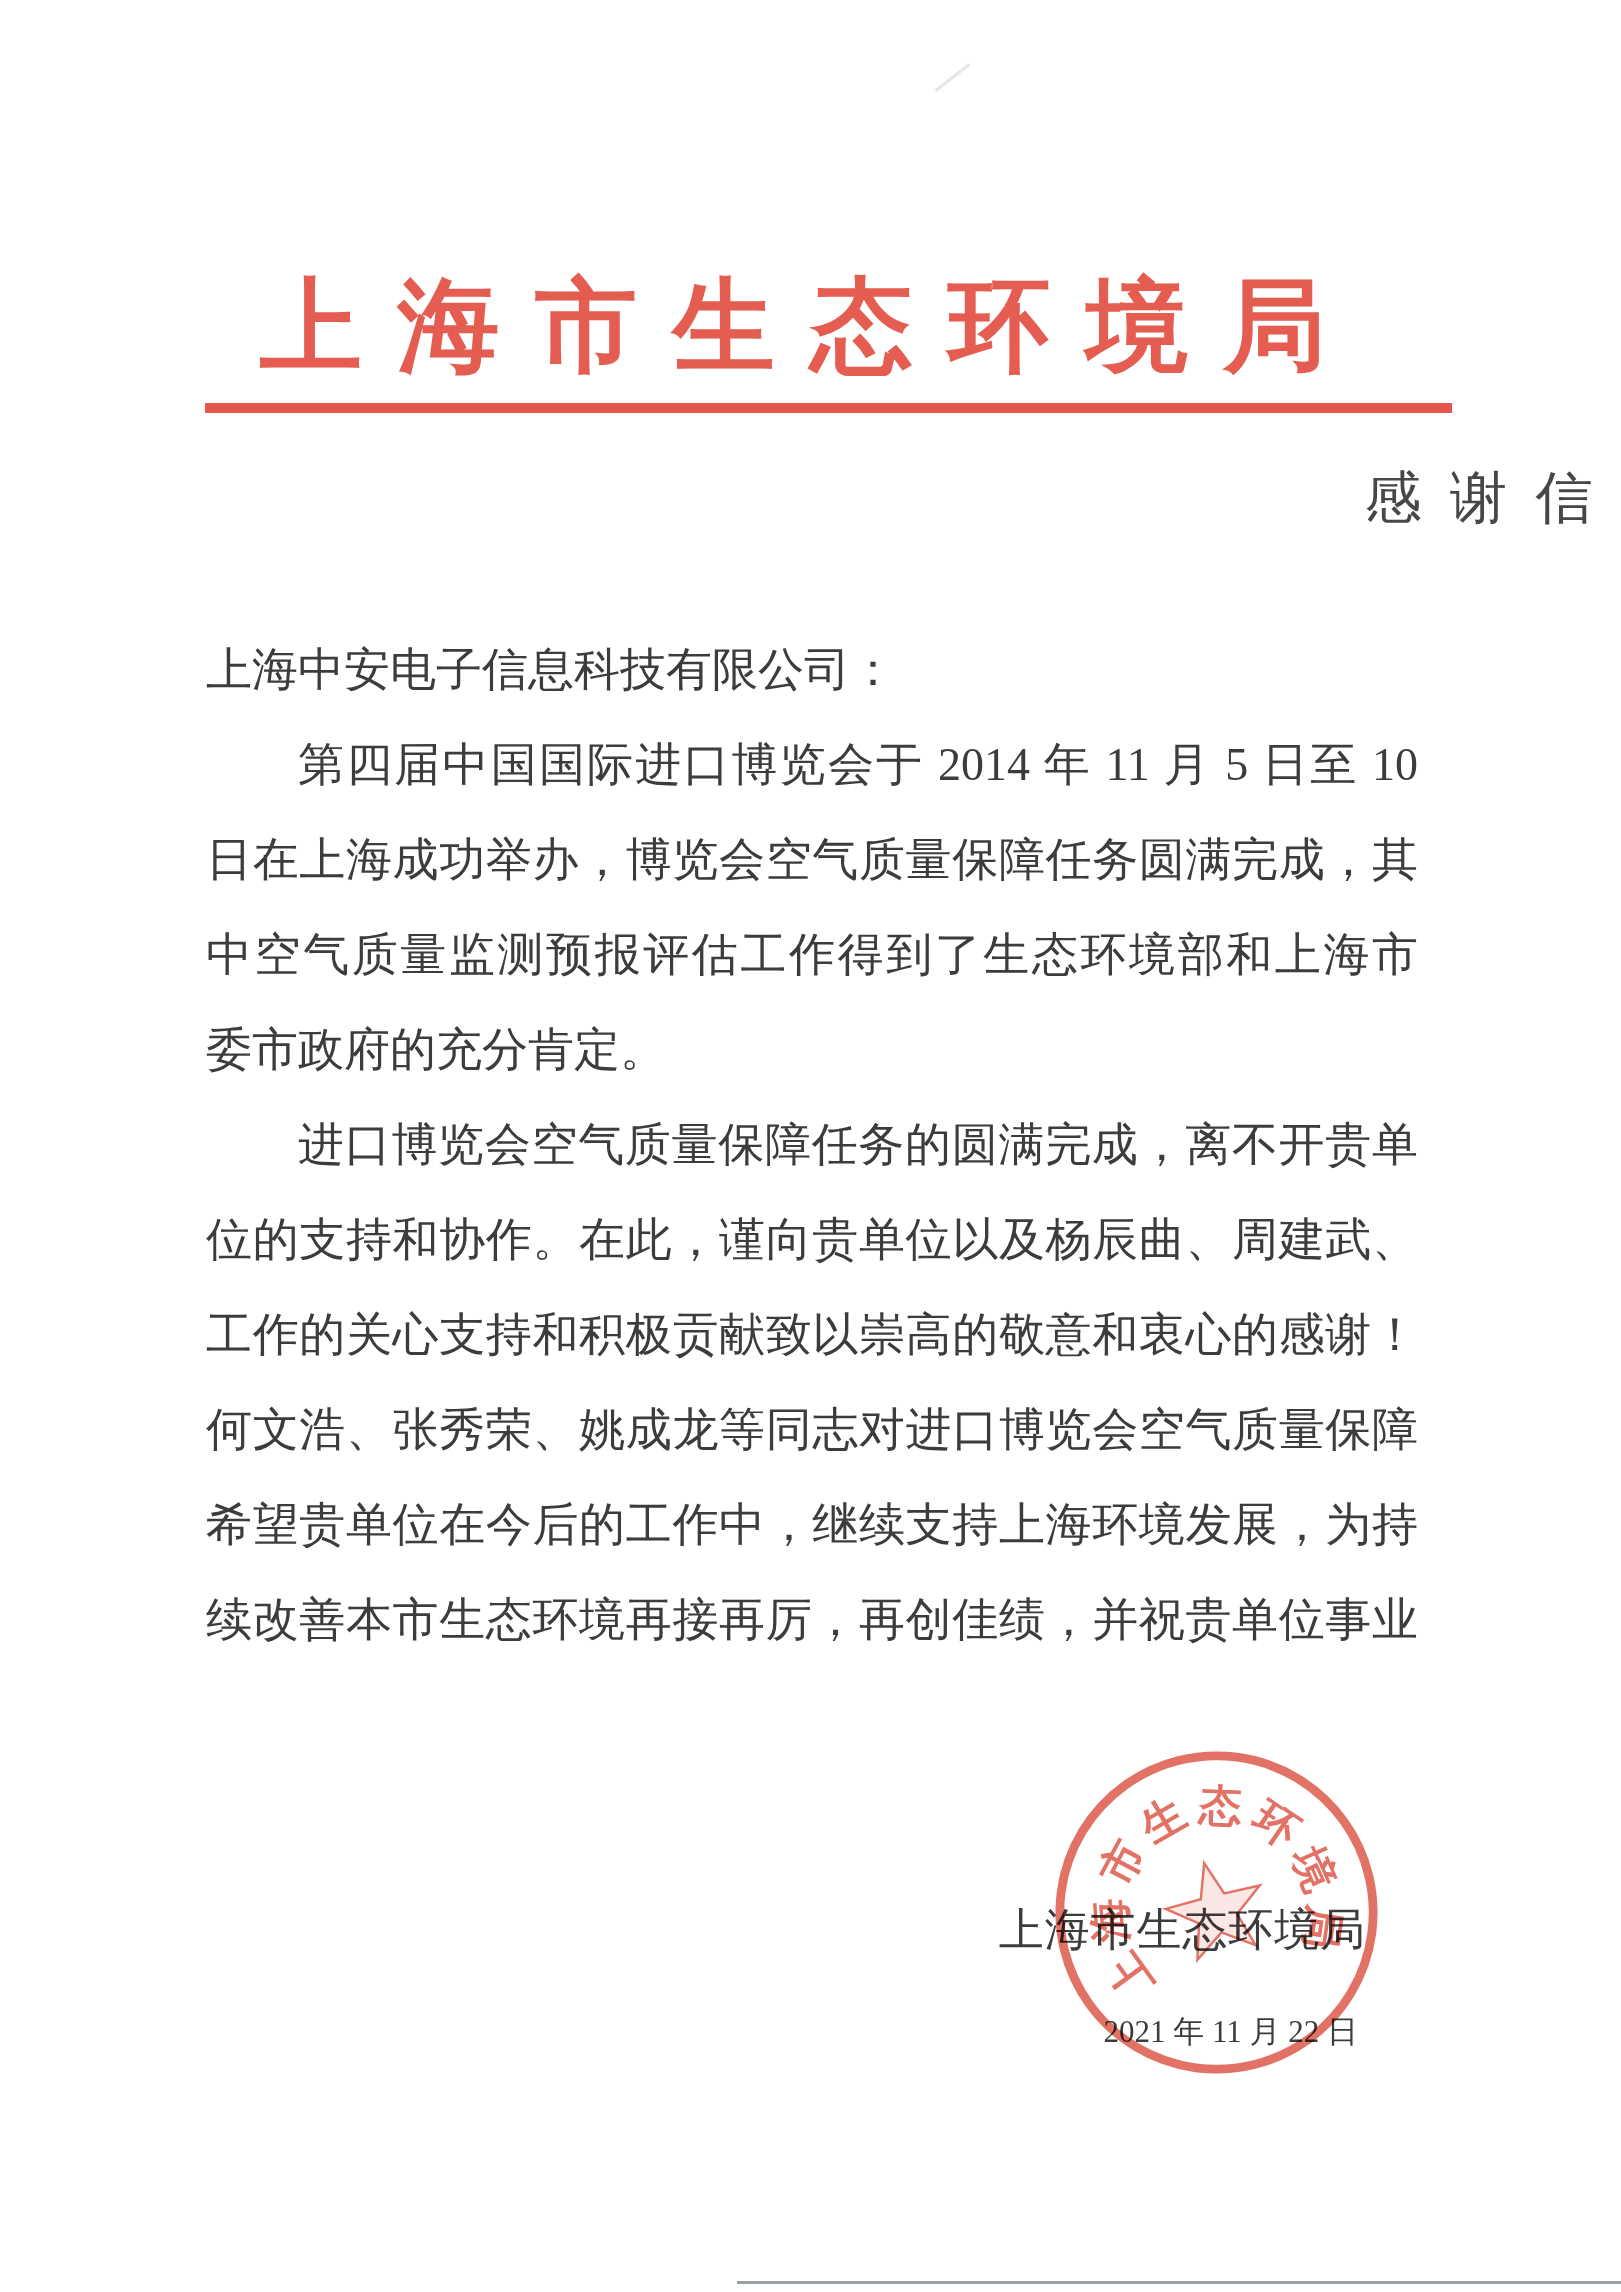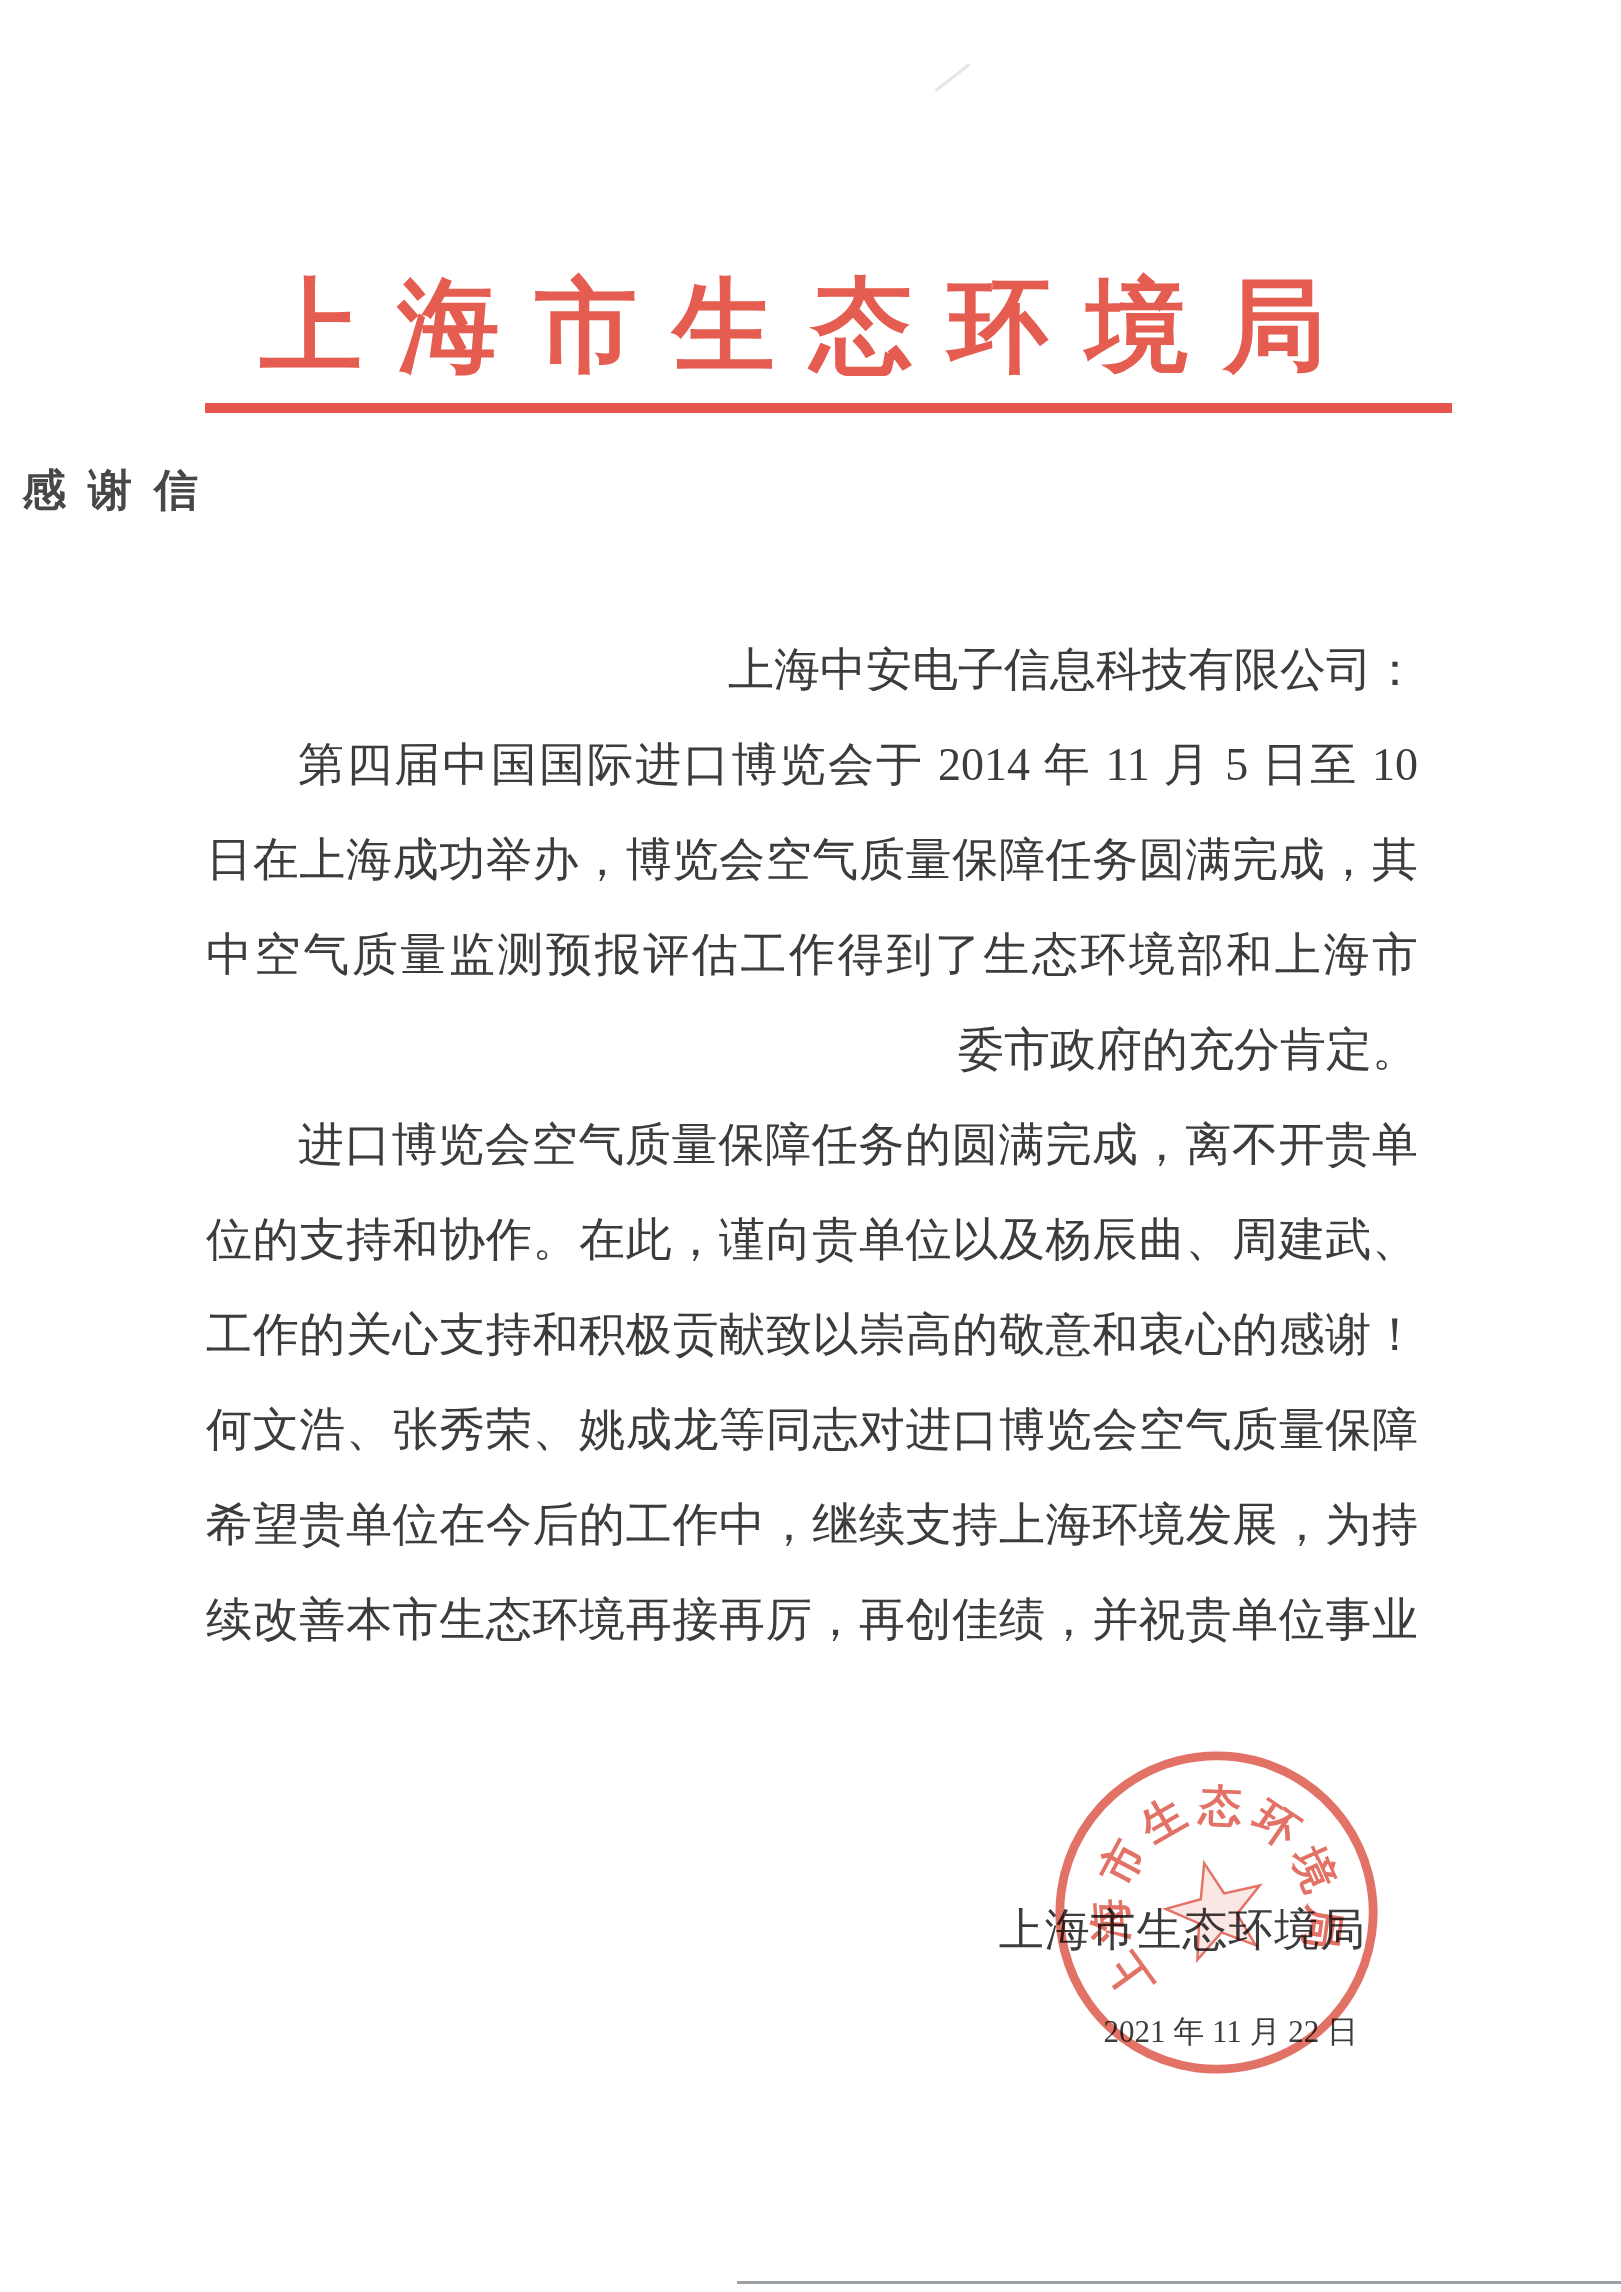--- a/index.html
+++ b/index.html
@@ -30,35 +30,35 @@
     line-height:1;
     white-space:nowrap;
   }
   .red-rule{
     position:absolute;left:205px;top:403px;
     width:1247px;height:9.8px;
     background:var(--red-rule);
   }
   .doc-title{
     position:absolute;left:0;top:467px;width:100%;
-    text-align:left;
-    font-size:44px;font-weight:700;
+    text-align:right;
+    font-size:57px;font-weight:400;
     letter-spacing:.5em;text-indent:.5em;
     color:var(--heading-ink);
     line-height:1.1;
     white-space:nowrap;
   }
   .letter-body{
     position:absolute;left:206px;top:622px;width:1212px;
     font-size:46px;color:var(--ink);
   }
   .letter-body .line{
     height:95px;line-height:95px;
     white-space:nowrap;
-    text-align:right;
+    text-align:left;
   }
   .letter-body .line.full{
     white-space:normal;
     text-align:justify;
     text-align-last:justify;
   }
   .letter-body .line.indent{padding-left:92px;}
   .signature{
     position:absolute;right:255px;top:1900px;
     font-size:45px;color:var(--ink);

